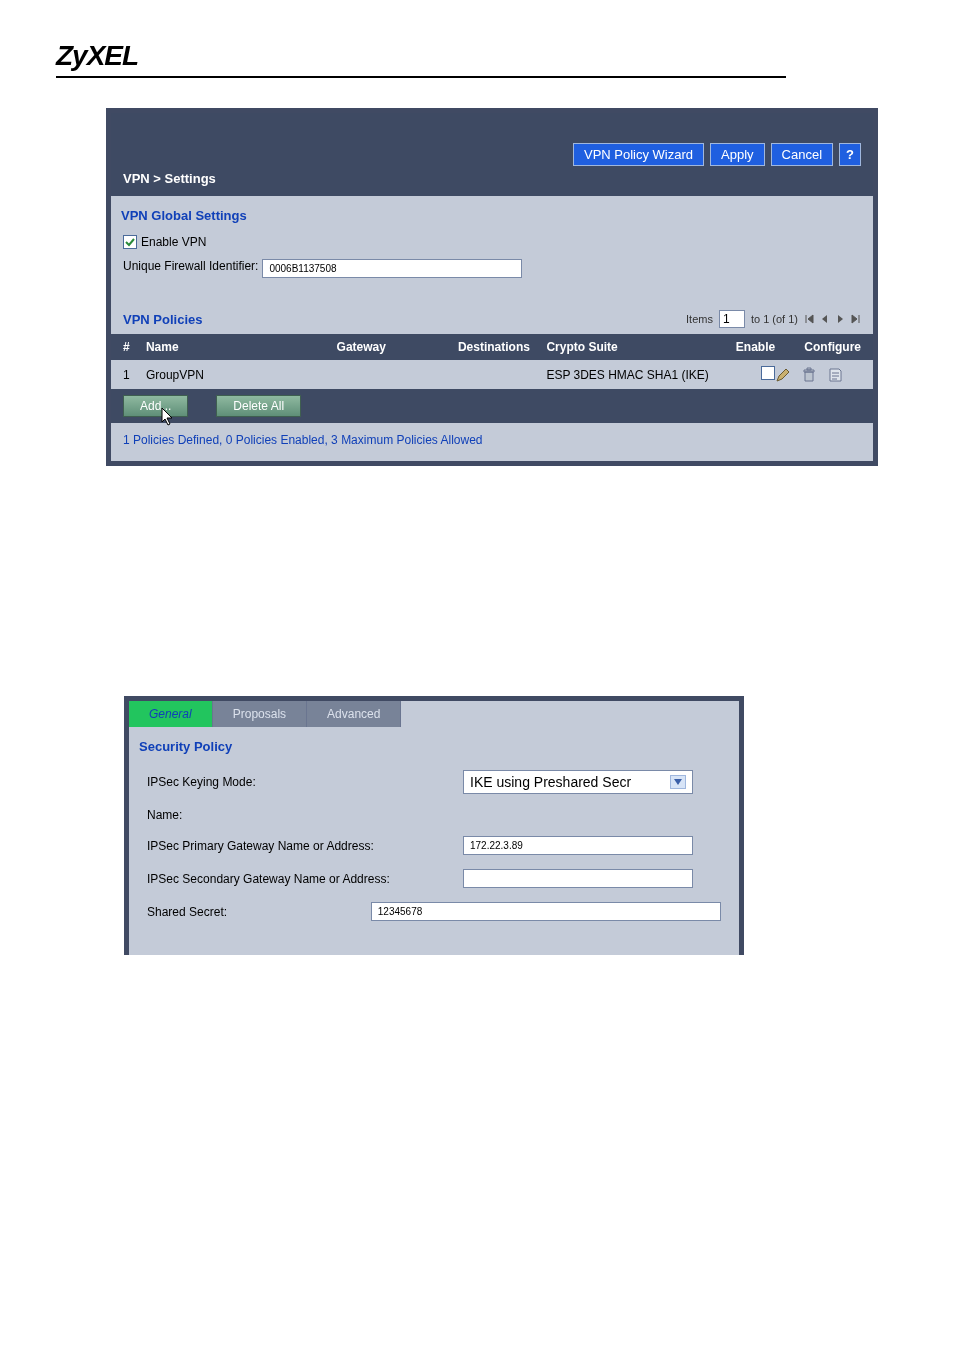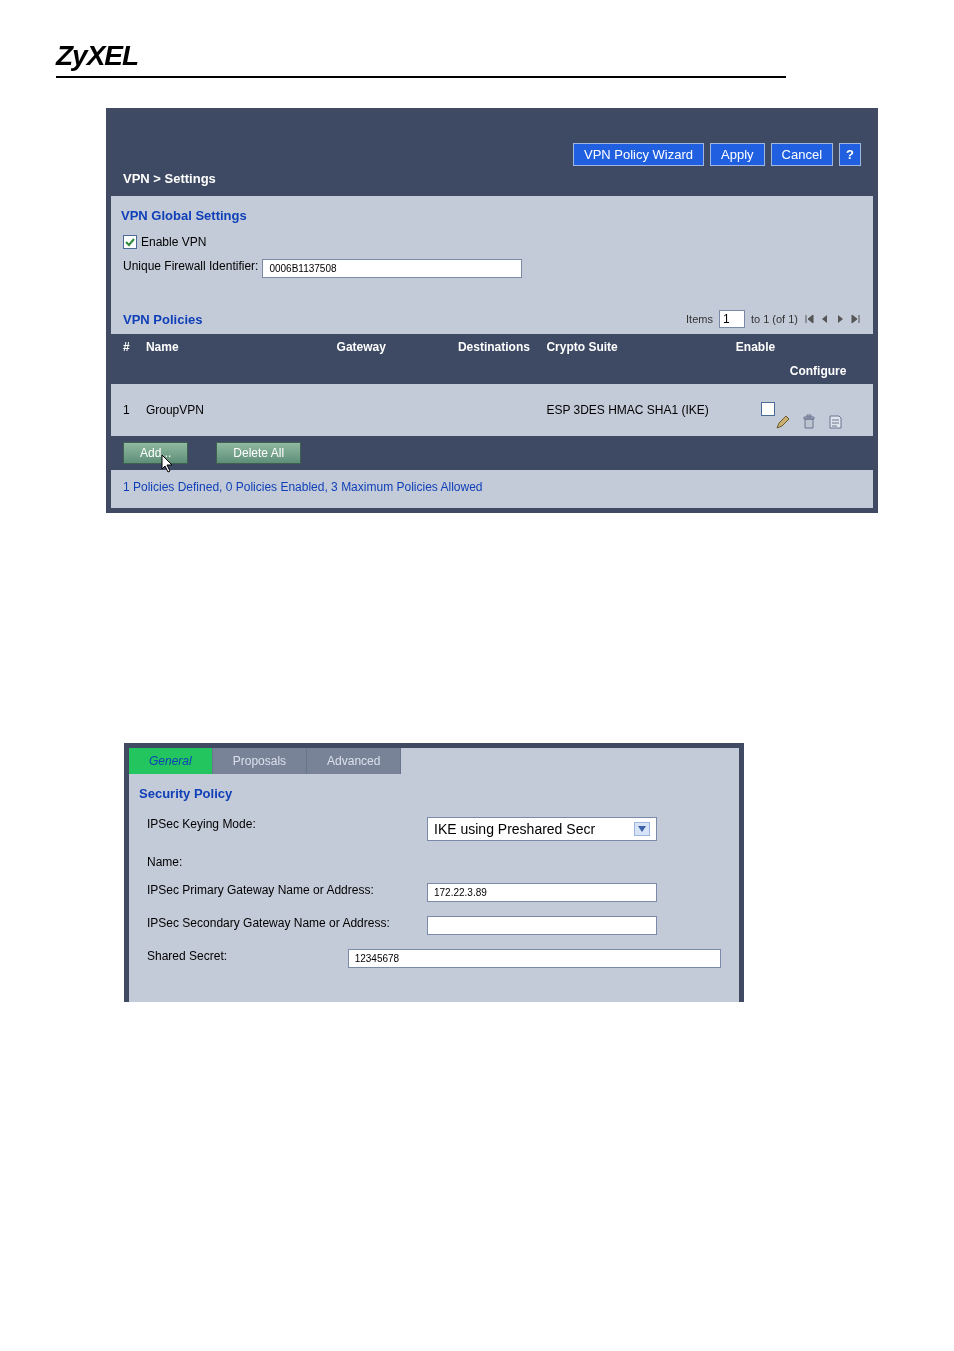--- a/index.html
+++ b/index.html
@@ -141,21 +141,21 @@
     padding: 6px 12px;
     font-weight: bold;
     font-size: 12px;
   }
   .col-num { width: 24px; }
   .col-name { width: 200px; }
   .col-gw { width: 110px; }
   .col-dest { width: 110px; text-align: center; }
   .col-crypto { width: 180px; }
   .col-enable { width: 60px; text-align: right; }
-  .col-config { width: 90px; text-align: center; margin-top: 24px; }
+  .col-config { width: 90px; text-align: right; }
   .trow {
     display: flex;
     align-items: center;
     padding: 6px 12px;
     background: #c4cbd8;
   }
   .config-icons {
     display: flex;
     gap: 10px;
     align-items: center;
@@ -215,21 +215,23 @@
   }
   .tab.inactive {
     background: #788398;
     color: #dbe1ec;
   }
   .panel2 .body {
     padding: 10px 18px 20px;
   }
   .form-row {
     display: flex;
+    align-items: center;
     margin-bottom: 14px;
+    gap: 36px;
   }
   .form-row .lbl {
     width: 280px;
     font-size: 12px;
   }
   .form-row .lbl.narrow { width: 210px; }
   .text-input.wide { width: 230px; }
   .select {
     background: #fff;
     border: 1px solid #7a8aa8;

